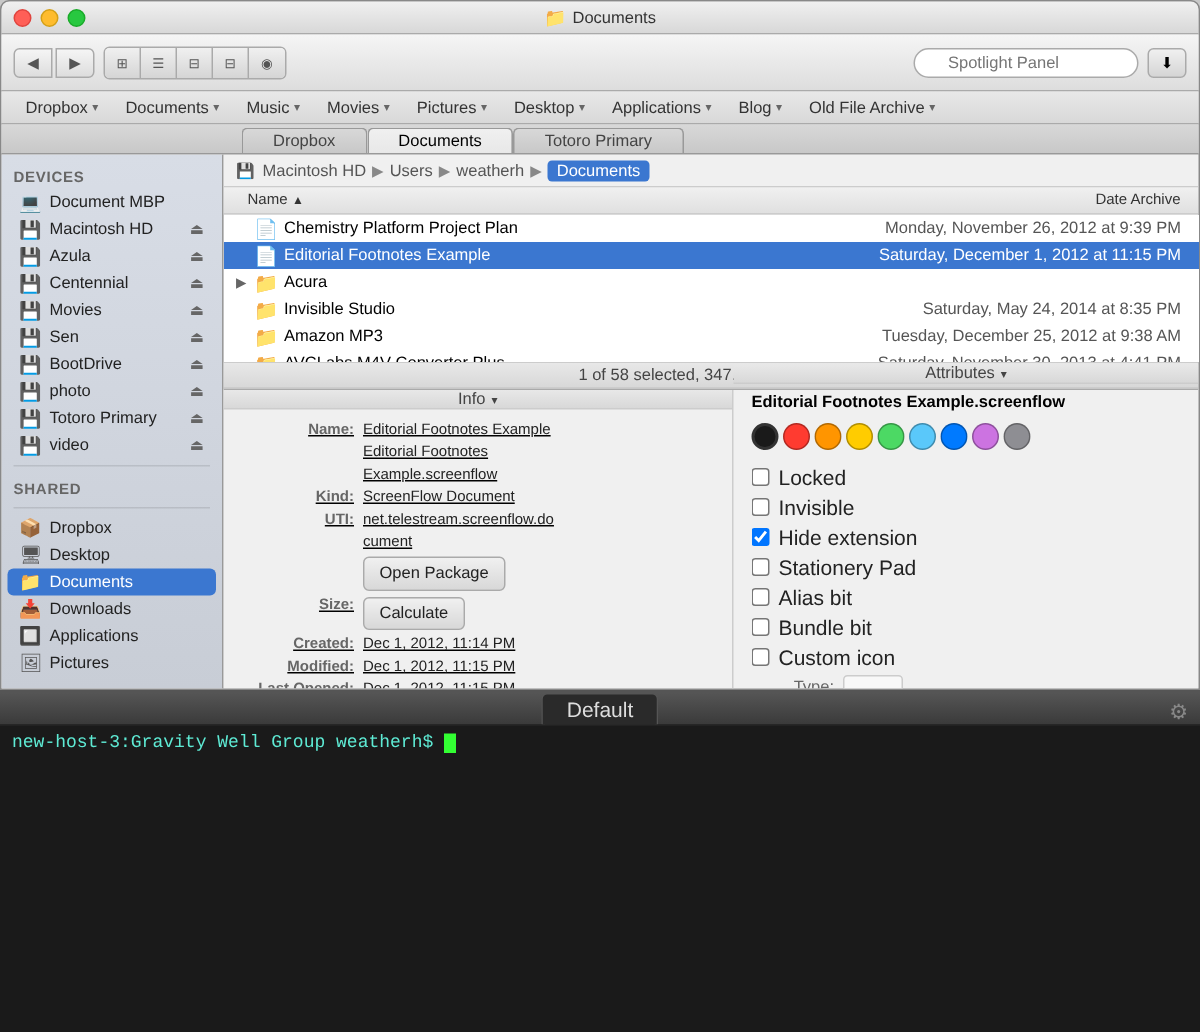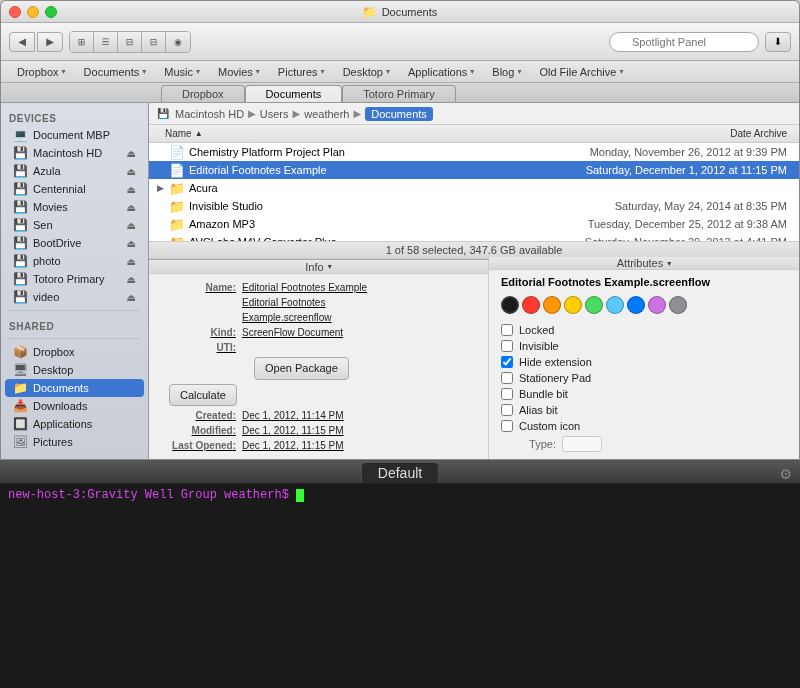--- a/index.html
+++ b/index.html
@@ -83,44 +83,44 @@
 
     
     .bottom-panel { display: flex; height: 200px; border-top: 1px solid #aaa; background: #f0f0f0; }
     .info-panel { width: 340px; border-right: 1px solid #ccc; display: flex; flex-direction: column; }
     .panel-header { height: 18px; background: linear-gradient(to bottom, #e8e8e8, #d8d8d8); border-bottom: 1px solid #ccc; display: flex; align-items: center; justify-content: center; font-size: 11px; color: #444; gap: 4px; }
     .panel-arrow { font-size: 8px; }
     .info-content { flex: 1; padding: 6px 8px; font-size: 10px; line-height: 1.5; text-decoration: underline; }
     .info-row { display: flex; }
     .info-label { width: 85px; text-align: right; color: #666; font-weight: bold; padding-right: 6px; white-space: nowrap; }
     .info-value { flex: 1; color: #222; word-break: break-word; }
-    .open-pkg-btn { margin: 2px 12px; padding: 2px 10px; font-size: 11px; background: linear-gradient(to bottom, #f0f0f0, #d8d8d8); border: 1px solid #aaa; border-radius: 4px; cursor: pointer; display: inline-block; }
+    .open-pkg-btn { margin: 2px 0; padding: 2px 10px; font-size: 11px; background: linear-gradient(to bottom, #f0f0f0, #d8d8d8); border: 1px solid #aaa; border-radius: 4px; cursor: pointer; display: inline-block; }
 
     
     .attr-panel { flex: 1; display: flex; flex-direction: column; justify-content: center; }
     .attr-content { flex: 1; padding: 6px 12px; }
     .attr-title { font-size: 11px; font-weight: bold; margin-bottom: 8px; }
     .color-swatches { display: flex; gap: 3px; margin-bottom: 10px; }
     .swatch { width: 18px; height: 18px; border-radius: 50%; border: 1px solid rgba(0,0,0,0.3); cursor: pointer; }
     .swatch.selected-swatch { border: 2px solid #333; }
     .attr-checkbox-row { display: flex; align-items: center; gap: 6px; margin-bottom: 4px; }
     .attr-checkbox-row input[type=checkbox] { width: 12px; height: 12px; }
-    .attr-checkbox-label { font-size: 11px; color: #222; }
+    .attr-checkbox-label { font-size: 14px; color: #222; }
     .attr-field-row { display: flex; align-items: center; margin-bottom: 4px; gap: 6px; }
     .attr-field-label { width: 55px; text-align: right; font-size: 11px; color: #666; }
     .attr-field-box { width: 40px; height: 16px; border: 1px solid #ccc; background: #f8f8f8; border-radius: 3px; }
 
     
     .terminal-window { width: 800px; height: 228px; background: #1a1a1a; border-top: 2px solid #555; display: flex; flex-direction: column; }
     .terminal-titlebar { height: 22px; background: linear-gradient(to bottom, #555, #3a3a3a); display: flex; align-items: center; justify-content: center; font-size: 11px; color: #ccc; border-bottom: 1px solid #222; position: relative; }
     .terminal-tabs { display: flex; align-items: flex-end; position: absolute; bottom: 0; left: 50%; transform: translateX(-50%); }
     .term-tab { padding: 2px 16px; font-size: 14px; background: #444; color: #ccc; border-radius: 4px 4px 0 0; border: 1px solid #555; border-bottom: none; }
     .term-tab.active-tab { background: #2a2a2a; color: #ddd; }
     .terminal-body { flex: 1; padding: 4px 8px; background: #1a1a1a; font-family: 'Courier New', monospace; font-size: 12px; color: #33ff33; overflow: hidden; }
-    .term-prompt { color: #d946ef; margin-top: 27px; }
+    .term-prompt { color: #5eead4; margin-top: 27px; }
     .term-cursor { display: inline-block; width: 8px; height: 13px; background: #33ff33; vertical-align: text-bottom; animation: blink 1s step-end infinite; }
     @keyframes blink { 50% { opacity: 0; } }
     .term-settings { position: absolute; right: 8px; top: 4px; font-size: 14px; color: #888; cursor: pointer; }
   </style>
 </head>
 <body>
 
 <div class="window">
 
   <div class="titlebar">
@@ -360,26 +360,28 @@
             <div class="info-row">
               <span class="info-label">Name:</span>
               <span class="info-value">Editorial Footnotes Example<br>Editorial Footnotes<br>Example.screenflow</span>
             </div>
             <div class="info-row">
               <span class="info-label">Kind:</span>
               <span class="info-value">ScreenFlow Document</span>
             </div>
             <div class="info-row">
               <span class="info-label">UTI:</span>
+              <span class="info-value">net.telestream.screenflow.do<br>cument</span>
             </div>
             <div class="info-row">
               <span class="info-label"></span>
               <span class="info-value"><span class="open-pkg-btn">Open Package</span></span>
             </div>
             <div class="info-row">
+              <span class="info-label">Size:</span>
               <span class="info-value"><span class="open-pkg-btn">Calculate</span></span>
             </div>
             <div class="info-row">
               <span class="info-label">Created:</span>
               <span class="info-value">Dec 1, 2012, 11:14 PM</span>
             </div>
             <div class="info-row">
               <span class="info-label">Modified:</span>
               <span class="info-value">Dec 1, 2012, 11:15 PM</span>
             </div>
@@ -420,25 +422,25 @@
             <div class="attr-checkbox-row">
               <input type="checkbox" checked="" style="">
               <span class="attr-checkbox-label">Hide extension</span>
             </div>
             <div class="attr-checkbox-row">
               <input type="checkbox" style="">
               <span class="attr-checkbox-label">Stationery Pad</span>
             </div>
             <div class="attr-checkbox-row">
               <input type="checkbox" style="">
+              <span class="attr-checkbox-label">Alias bit</span>
+            </div>
+            <div class="attr-checkbox-row">
+              <input type="checkbox" style="">
               <span class="attr-checkbox-label">Bundle bit</span>
-            </div>
-            <div class="attr-checkbox-row">
-              <input type="checkbox" style="">
-              <span class="attr-checkbox-label">Alias bit</span>
             </div>
             <div class="attr-checkbox-row">
               <input type="checkbox" style="">
               <span class="attr-checkbox-label">Custom icon</span>
             </div>
             <div class="attr-field-row">
               <span class="attr-field-label">Type:</span>
               <div class="attr-field-box"></div>
             </div>
 

